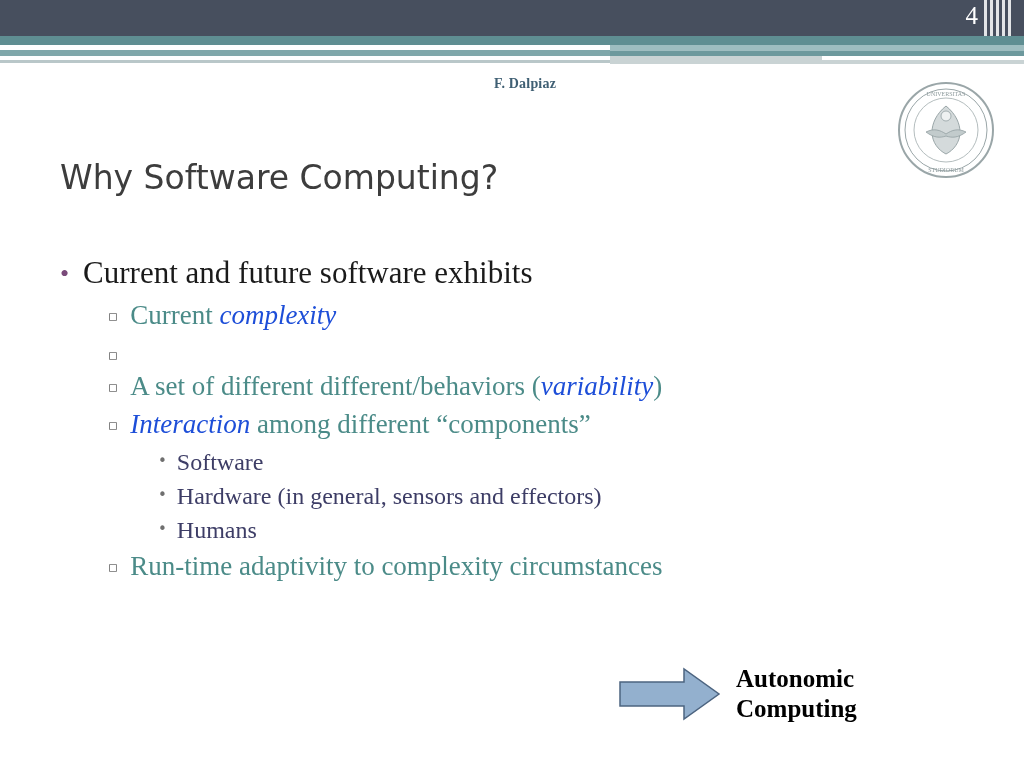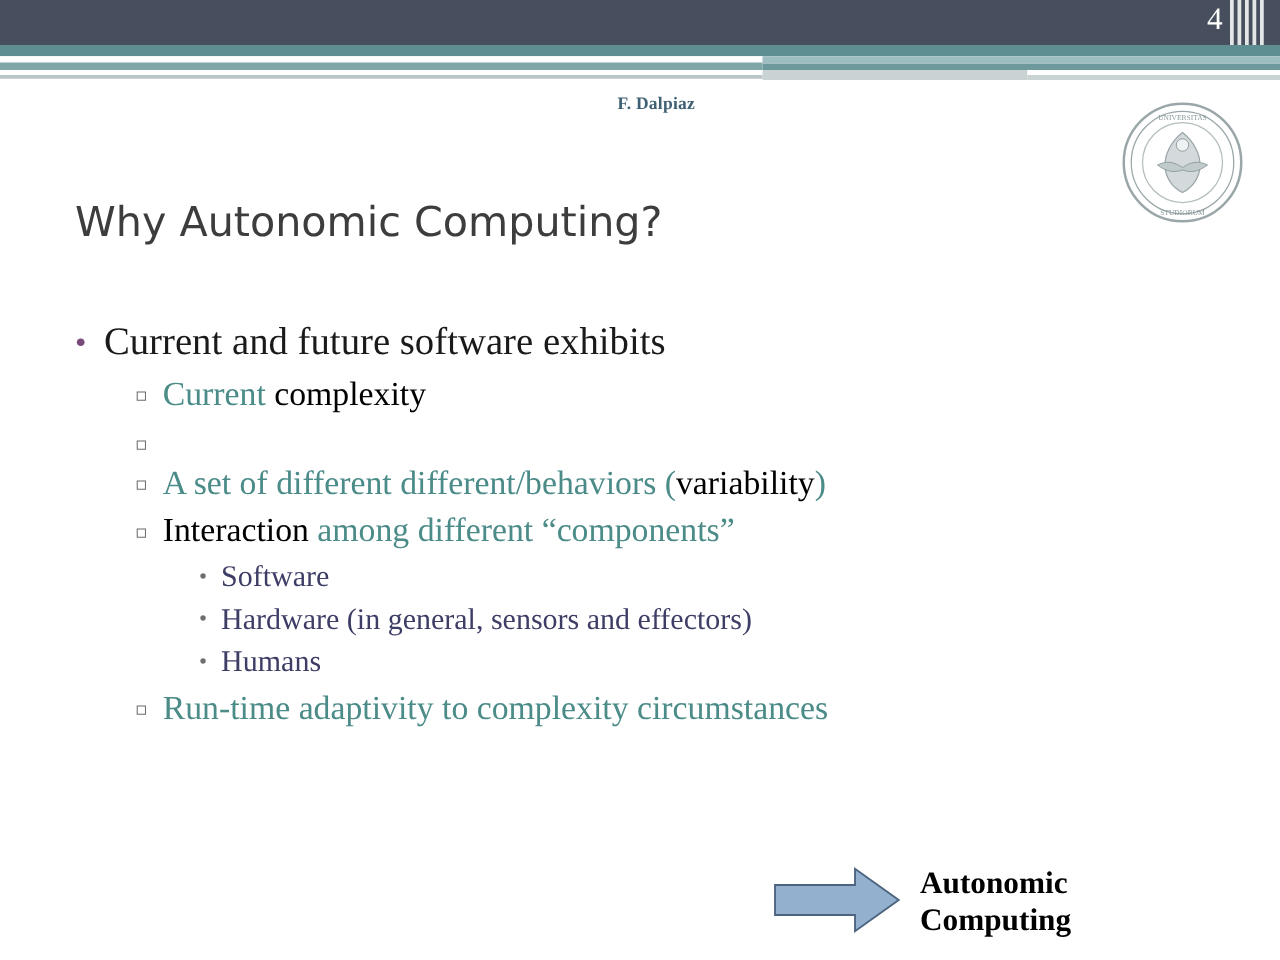--- a/index.html
+++ b/index.html
@@ -199,28 +199,29 @@
     margin-bottom: 3px;
     line-height: 1.3;
   }
   .lvl3 .bullet {
     color: #6f6f6f;
     font-size: 15px;
     margin-right: 10px;
     margin-top: 5px;
     font-family: "DejaVu Sans", sans-serif;
   }
-  .hl { color: #000000; }
+  .hl { color: #1d4ed8; font-style: italic; }
 
   
   .callout {
     position: absolute;
     left: 618px;
-    top: 692px;
-    display: flex;
+    top: 664px;
+    display: flex;
+    align-items: center;
   }
   .arrow-shape {
     width: 104px;
     height: 56px;
   }
   .callout-text {
     margin-left: 14px;
     font-family: "Liberation Serif", serif;
     font-weight: bold;
     font-size: 25px;
@@ -263,21 +264,21 @@
     <circle cx="50" cy="50" r="41" fill="none" stroke="#9aa6a8" stroke-width="1"></circle>
     <circle cx="50" cy="50" r="32" fill="none" stroke="#b4bdbe" stroke-width="1"></circle>
     <path d="M50 26 C40 34 36 44 36 52 C36 62 42 70 50 74 C58 70 64 62 64 52 C64 44 60 34 50 26 Z" fill="#d4dadb" stroke="#9aa6a8" stroke-width="1"></path>
     <path d="M30 52 C38 48 44 50 50 54 C56 50 62 48 70 52 C62 58 56 58 50 56 C44 58 38 58 30 52 Z" fill="#c2cbcc" stroke="#93a0a2" stroke-width="0.8"></path>
     <circle cx="50" cy="36" r="5" fill="#eef1f1" stroke="#93a0a2" stroke-width="0.8"></circle>
     <text x="50" y="16" font-size="6" fill="#8d9a9c" text-anchor="middle" font-family="Liberation Serif, serif">UNIVERSITAS</text>
     <text x="50" y="92" font-size="6" fill="#8d9a9c" text-anchor="middle" font-family="Liberation Serif, serif">STUDIORUM</text>
   </svg>
 </div>
 
-<div class="slide-title">Why Autonomic Computing?</div>
+<div class="slide-title">Why Software Computing?</div>
 
 <div class="body-area">
 
   <div class="lvl1">
     <span class="bullet">•</span>
     <span>Current and future software exhibits</span>
   </div>
 
   <div class="lvl2">
     <span class="bullet">▫</span>

